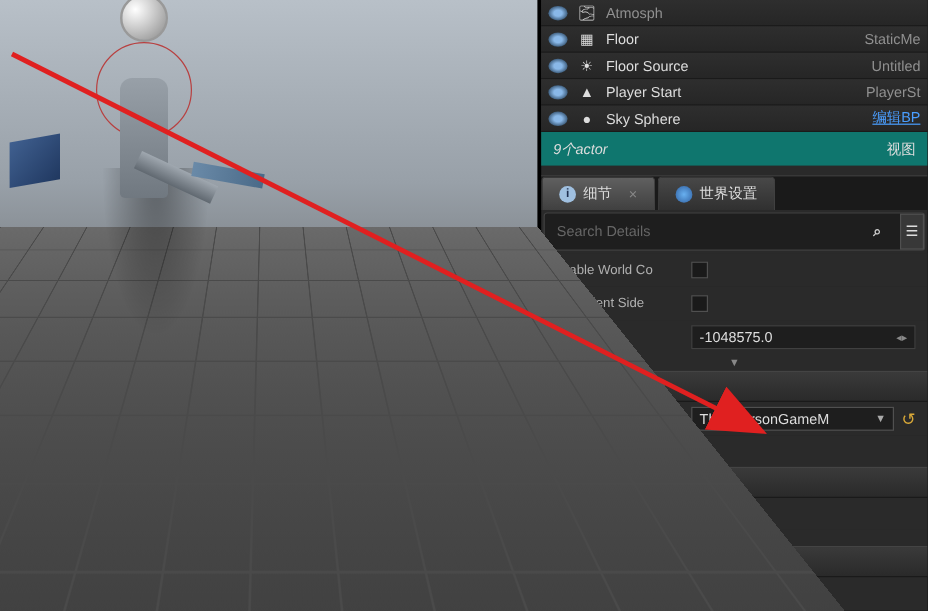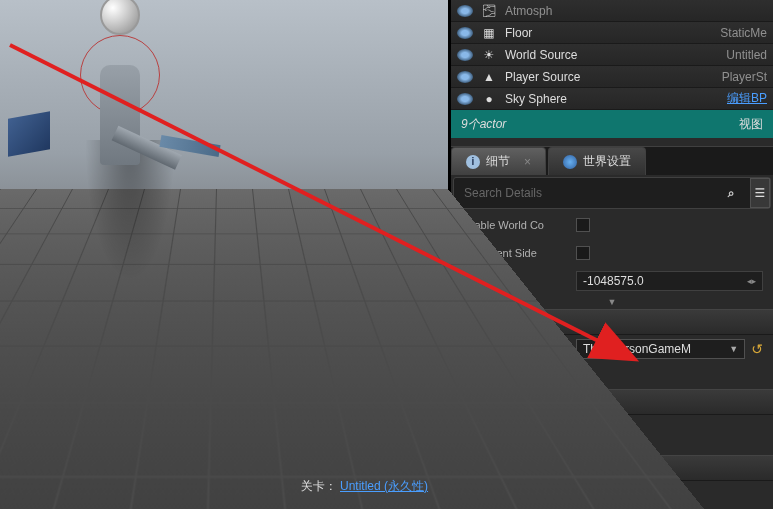--- a/index.html
+++ b/index.html
@@ -62,49 +62,45 @@
     <div class="floor"></div>
     <div class="shadow"></div>
     <div class="cube"></div>
     <div class="char">
       <div class="wire"></div>
       <div class="body"></div>
       <div class="arm"></div>
       <div class="gun"></div>
     </div>
     <div class="sphere"></div>
-    <div class="label">
-      <span>关卡：</span>
-      <a>Untitled (永久性)</a>
-    </div>
   </div>
 
   <div class="right">
     <div class="outliner">
       <div class="row">
         <span class="eye"></span>
         <span class="ico">🌫</span>
         <span class="cls">Atmosph</span>
       </div>
       <div class="row">
         <span class="eye"></span>
         <span class="ico">▦</span>
         <span class="lbl">Floor</span>
         <span class="cls">StaticMe</span>
       </div>
       <div class="row">
         <span class="eye"></span>
         <span class="ico">☀</span>
-        <span class="lbl">World Source</span>
+        <span class="lbl">Floor Source</span>
         <span class="cls">Untitled</span>
       </div>
       <div class="row">
         <span class="eye"></span>
         <span class="ico">▲</span>
-        <span class="lbl">Player Source</span>
+        <span class="lbl">Player Start</span>
         <span class="cls">PlayerSt</span>
       </div>
       <div class="row">
         <span class="eye"></span>
         <span class="ico">●</span>
         <span class="lbl">Sky Sphere</span>
         <span class="link">编辑BP</span>
       </div>
       <div class="foot">
         <span>9个actor</span>

